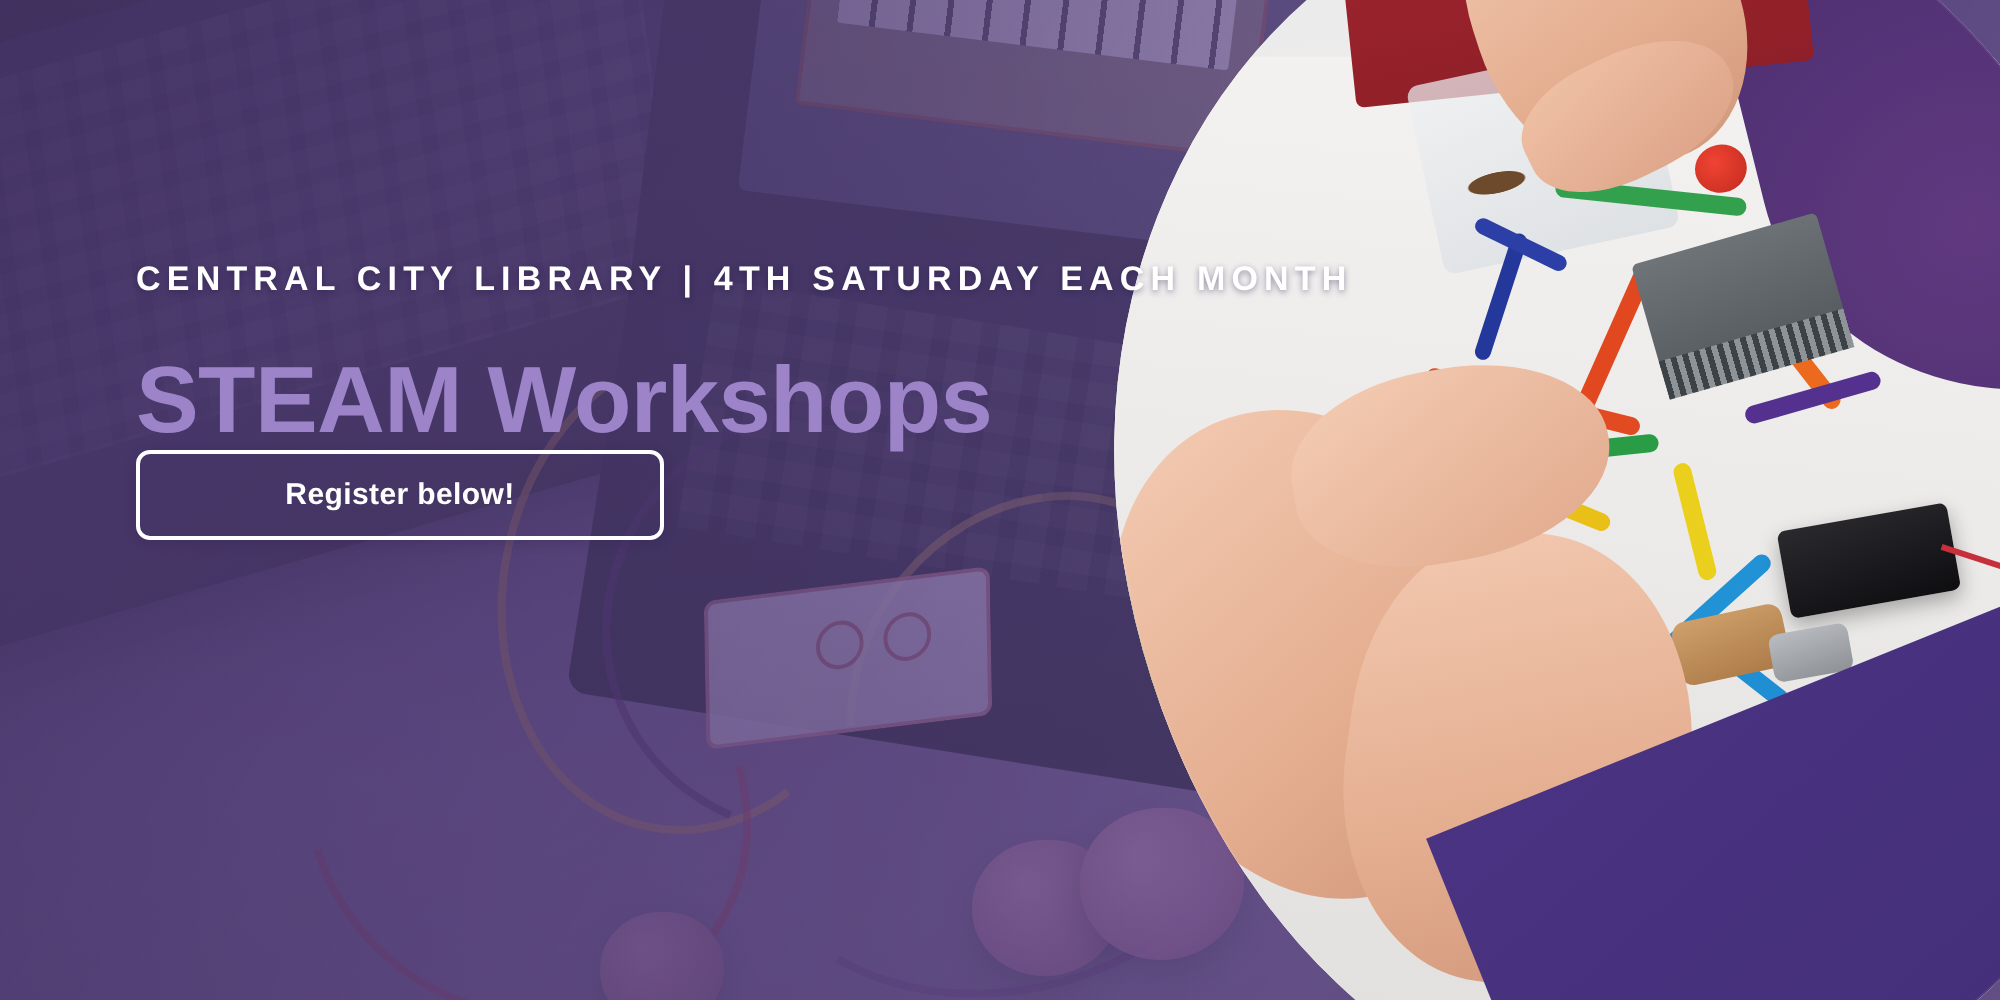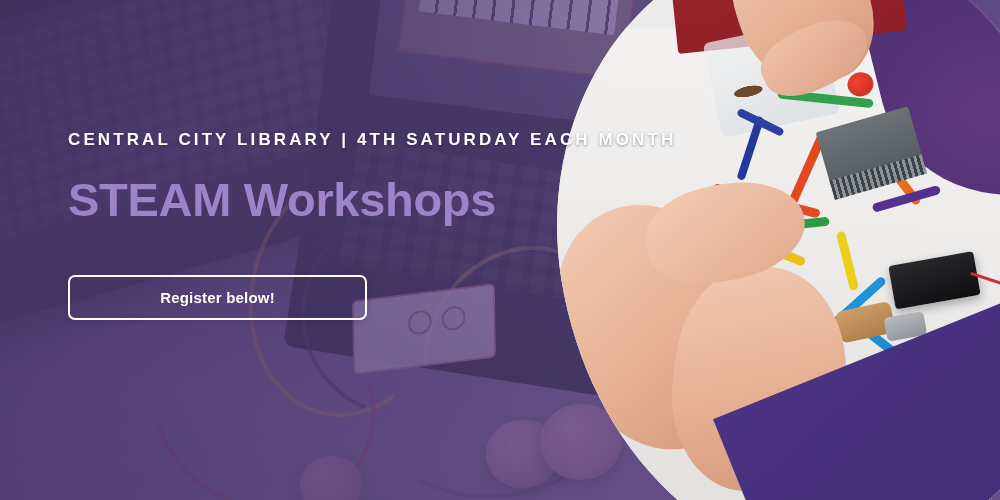--- a/index.html
+++ b/index.html
@@ -431,35 +431,34 @@
   .headline {
     margin: 0;
     line-height: 1.0;
   }
   .headline-1 {
     display: block;
     color: #9D84C9;
     font-size: 47px;
     font-weight: bold;
     letter-spacing: -0.3px;
-    margin-bottom: 14px;
+    margin-bottom: 2px;
   }
   .headline-2 {
     display: block;
     color: #ffffff;
     font-size: 45px;
     font-weight: bold;
     letter-spacing: -0.2px;
     text-shadow: 0 2px 6px rgba(40,25,70,0.30);
   }
   .cta {
     display: inline-block;
-    margin-top: 38px;
     padding: 12px 0;
-    width: 299px;
+    width: 264px;
     text-align: center;
     color: #ffffff;
     font-size: 15px;
     font-weight: bold;
     letter-spacing: 0.2px;
     border: 2px solid #ffffff;
     border-radius: 7px;
     background: transparent;
     box-sizing: border-box;
     cursor: pointer;

